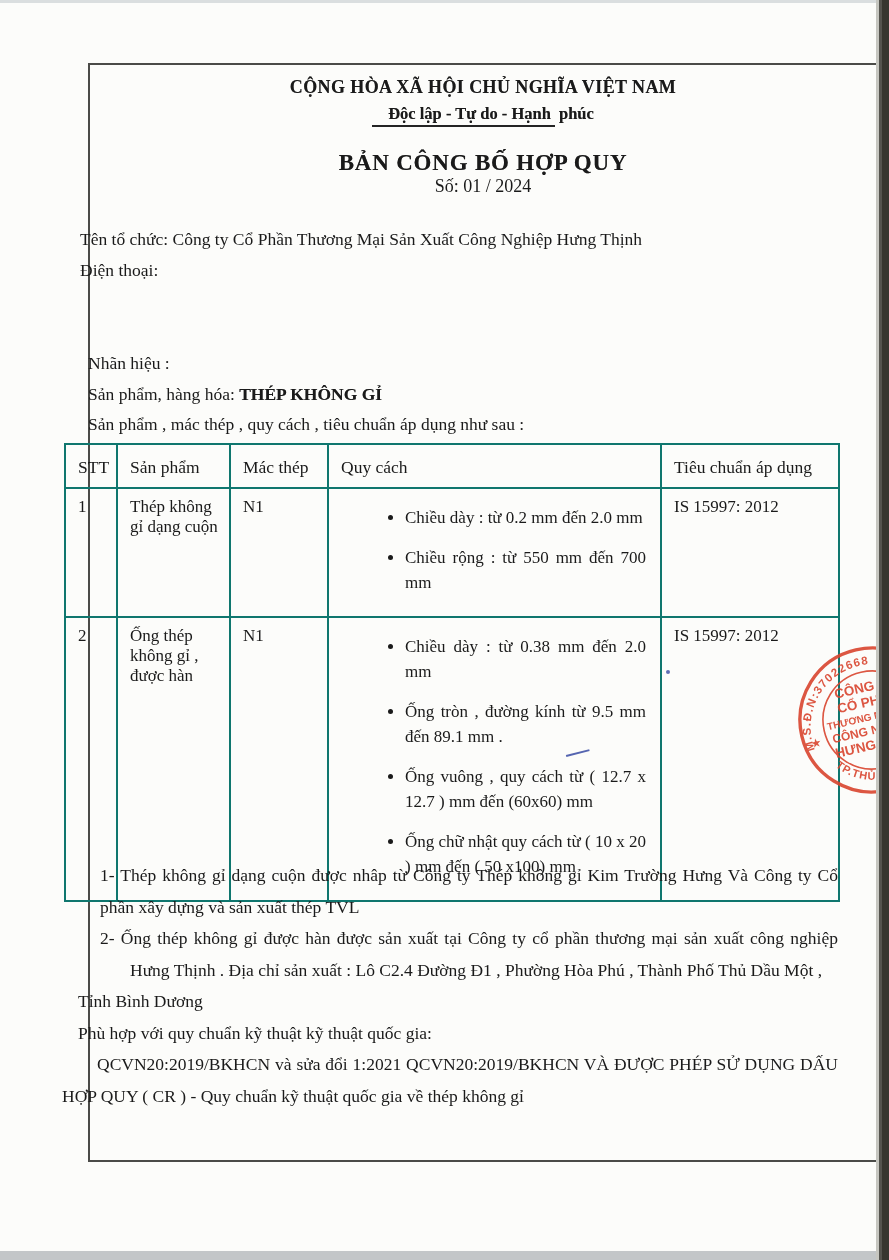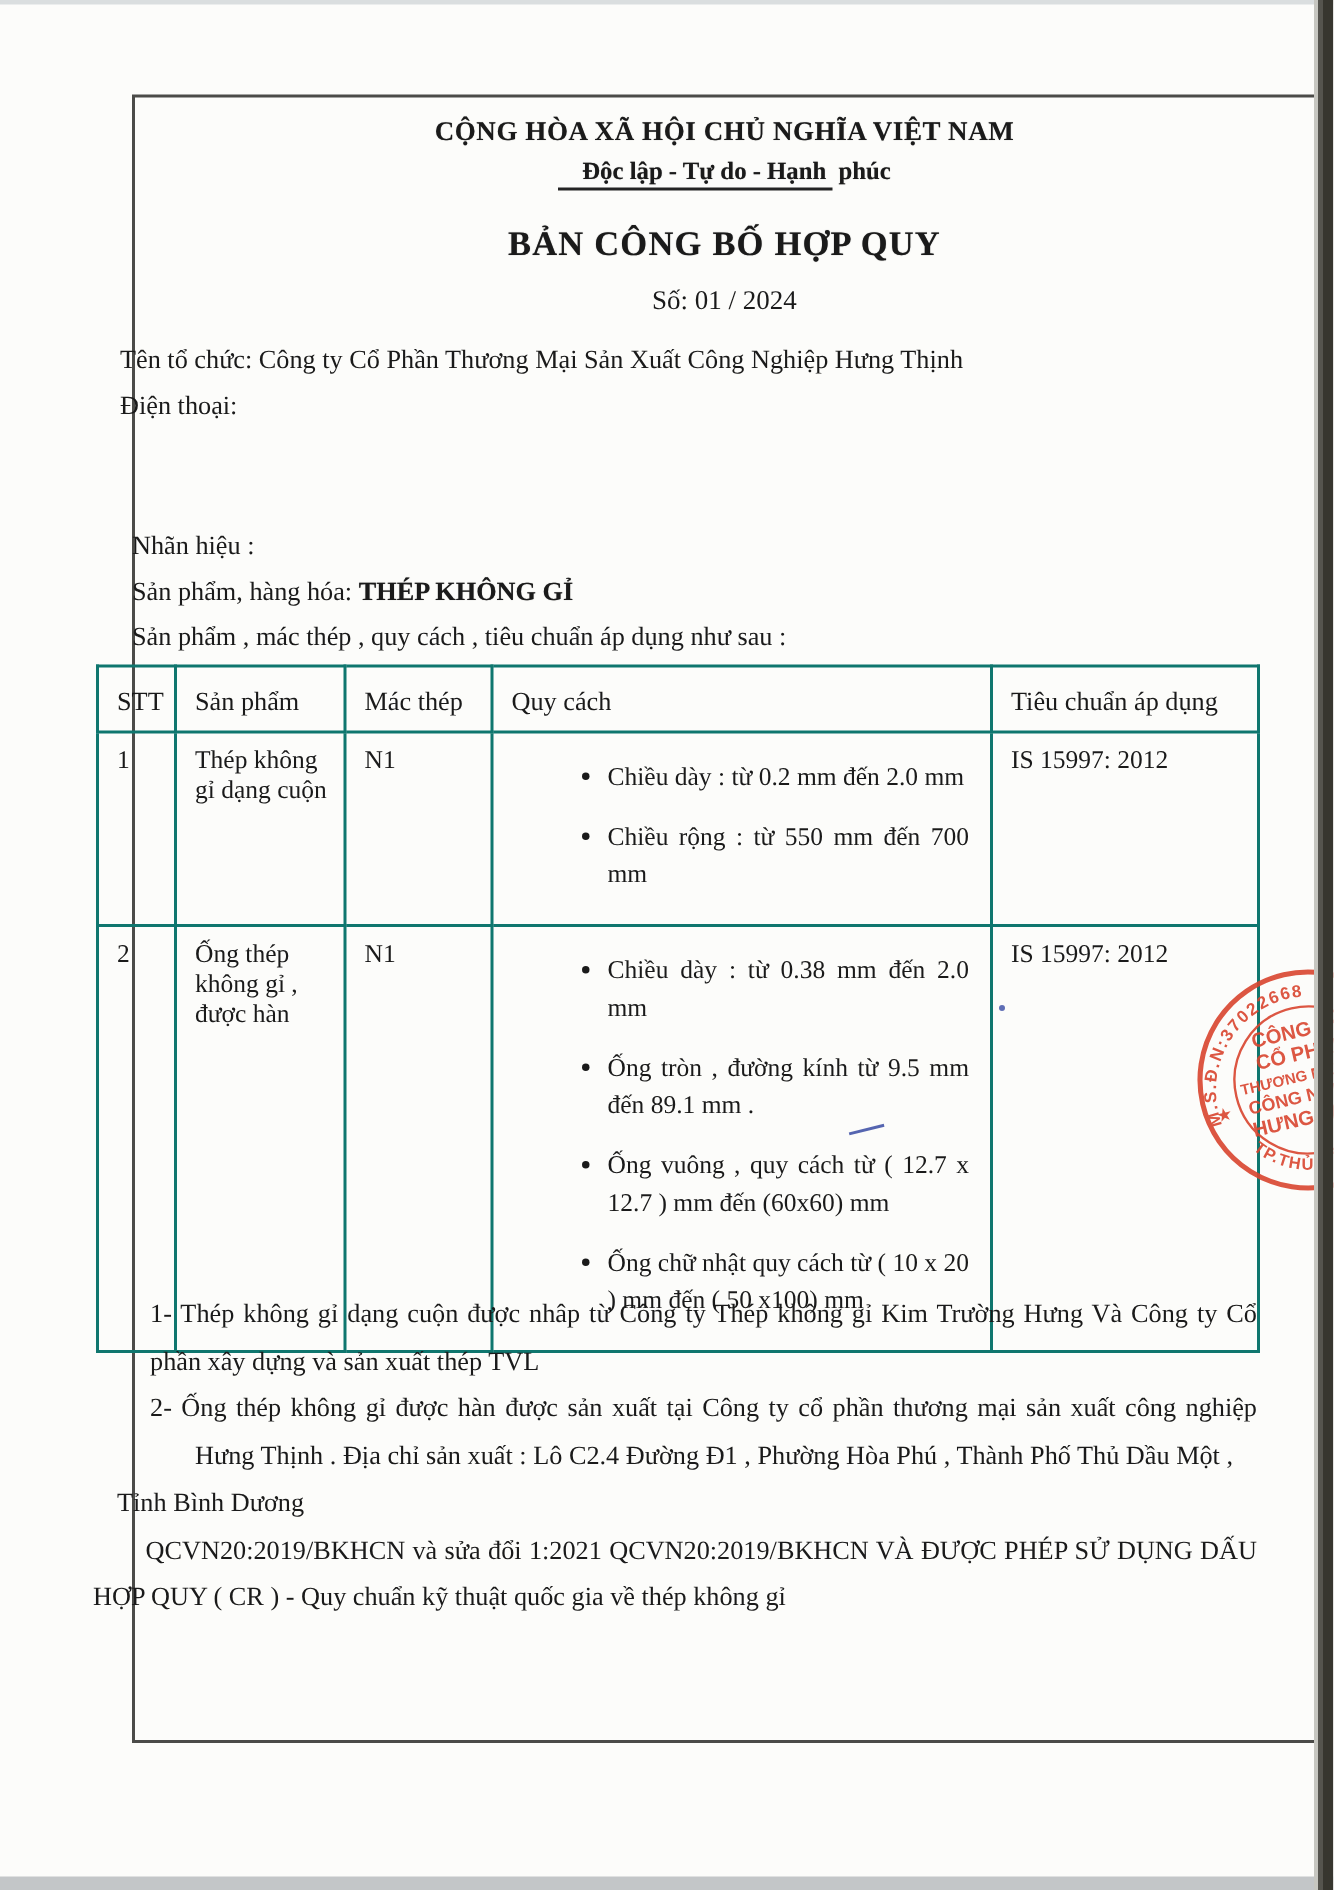--- a/index.html
+++ b/index.html
@@ -27,21 +27,21 @@
   .motto{
     position:absolute;left:0;top:39px;width:100%;
     font-weight:bold;font-size:16.5px;text-shadow:0 0 .5px rgba(0,0,0,.5);
   }
   .motto .ul{border-bottom:2px solid #242424;padding:0 4px 2px 16px;}
   .doc-title{
     position:absolute;left:0;top:85px;width:100%;
     font-weight:bold;font-size:23px;letter-spacing:.8px;
     text-shadow:0 0 .6px rgba(0,0,0,.55);
   }
-  .doc-number{position:absolute;left:0;top:125px;width:100%;font-size:18px;}
+  .doc-number{position:absolute;left:0;top:111px;width:100%;font-size:18px;}
 
   .info-block{
     position:absolute;left:80px;top:224px;width:760px;
     font-size:17.5px;line-height:30.5px;
   }
   .info-block p{margin:0;}
   .addr{text-align:justify;}
   .product-block{
     position:absolute;left:88px;top:348px;width:752px;
     font-size:17.5px;line-height:30.5px;
@@ -167,20 +167,21 @@
         </td>
         <td class="c-tc">IS 15997: 2012</td>
       </tr>
     </tbody>
   </table>
 
   <div class="notes">
     <p class="note-1">1-  Thép không gỉ dạng cuộn được nhâp từ Công ty Thép không gỉ Kim Trường Hưng Và Công ty Cổ phần xây dựng và sản xuất thép TVL</p>
     <p class="note-2">2-  Ống thép không gỉ được hàn được sản xuất tại Công ty cổ phần thương mại sản xuất công nghiệp Hưng Thịnh . Địa chỉ sản xuất : Lô C2.4 Đường Đ1 , Phường Hòa Phú , Thành Phố Thủ Dầu Một ,</p>
     <p class="province">Tỉnh Bình Dương</p>
+    <p class="conformity">Phù hợp với quy chuẩn kỹ thuật kỹ thuật quốc gia:</p>
     <p class="regulation">QCVN20:2019/BKHCN  và  sửa  đổi  1:2021  QCVN20:2019/BKHCN  VÀ  ĐƯỢC PHÉP SỬ DỤNG DẤU HỢP QUY ( CR ) -  Quy chuẩn kỹ thuật quốc gia về thép không gỉ</p>
   </div>
 
   <div class="stamp">
     <svg width="152" height="152" viewBox="0 0 152 152">
       <defs>
         <path id="arcTop" d="M 15,99 A 63,63 0 1 1 137,99" fill="none"></path>
         <path id="arcBot" d="M 22,99 A 58,58 0 0 0 130,99" fill="none"></path>
       </defs>
       <circle cx="76" cy="76" r="72" fill="none" stroke="#d9452f" stroke-width="3.4"></circle>

